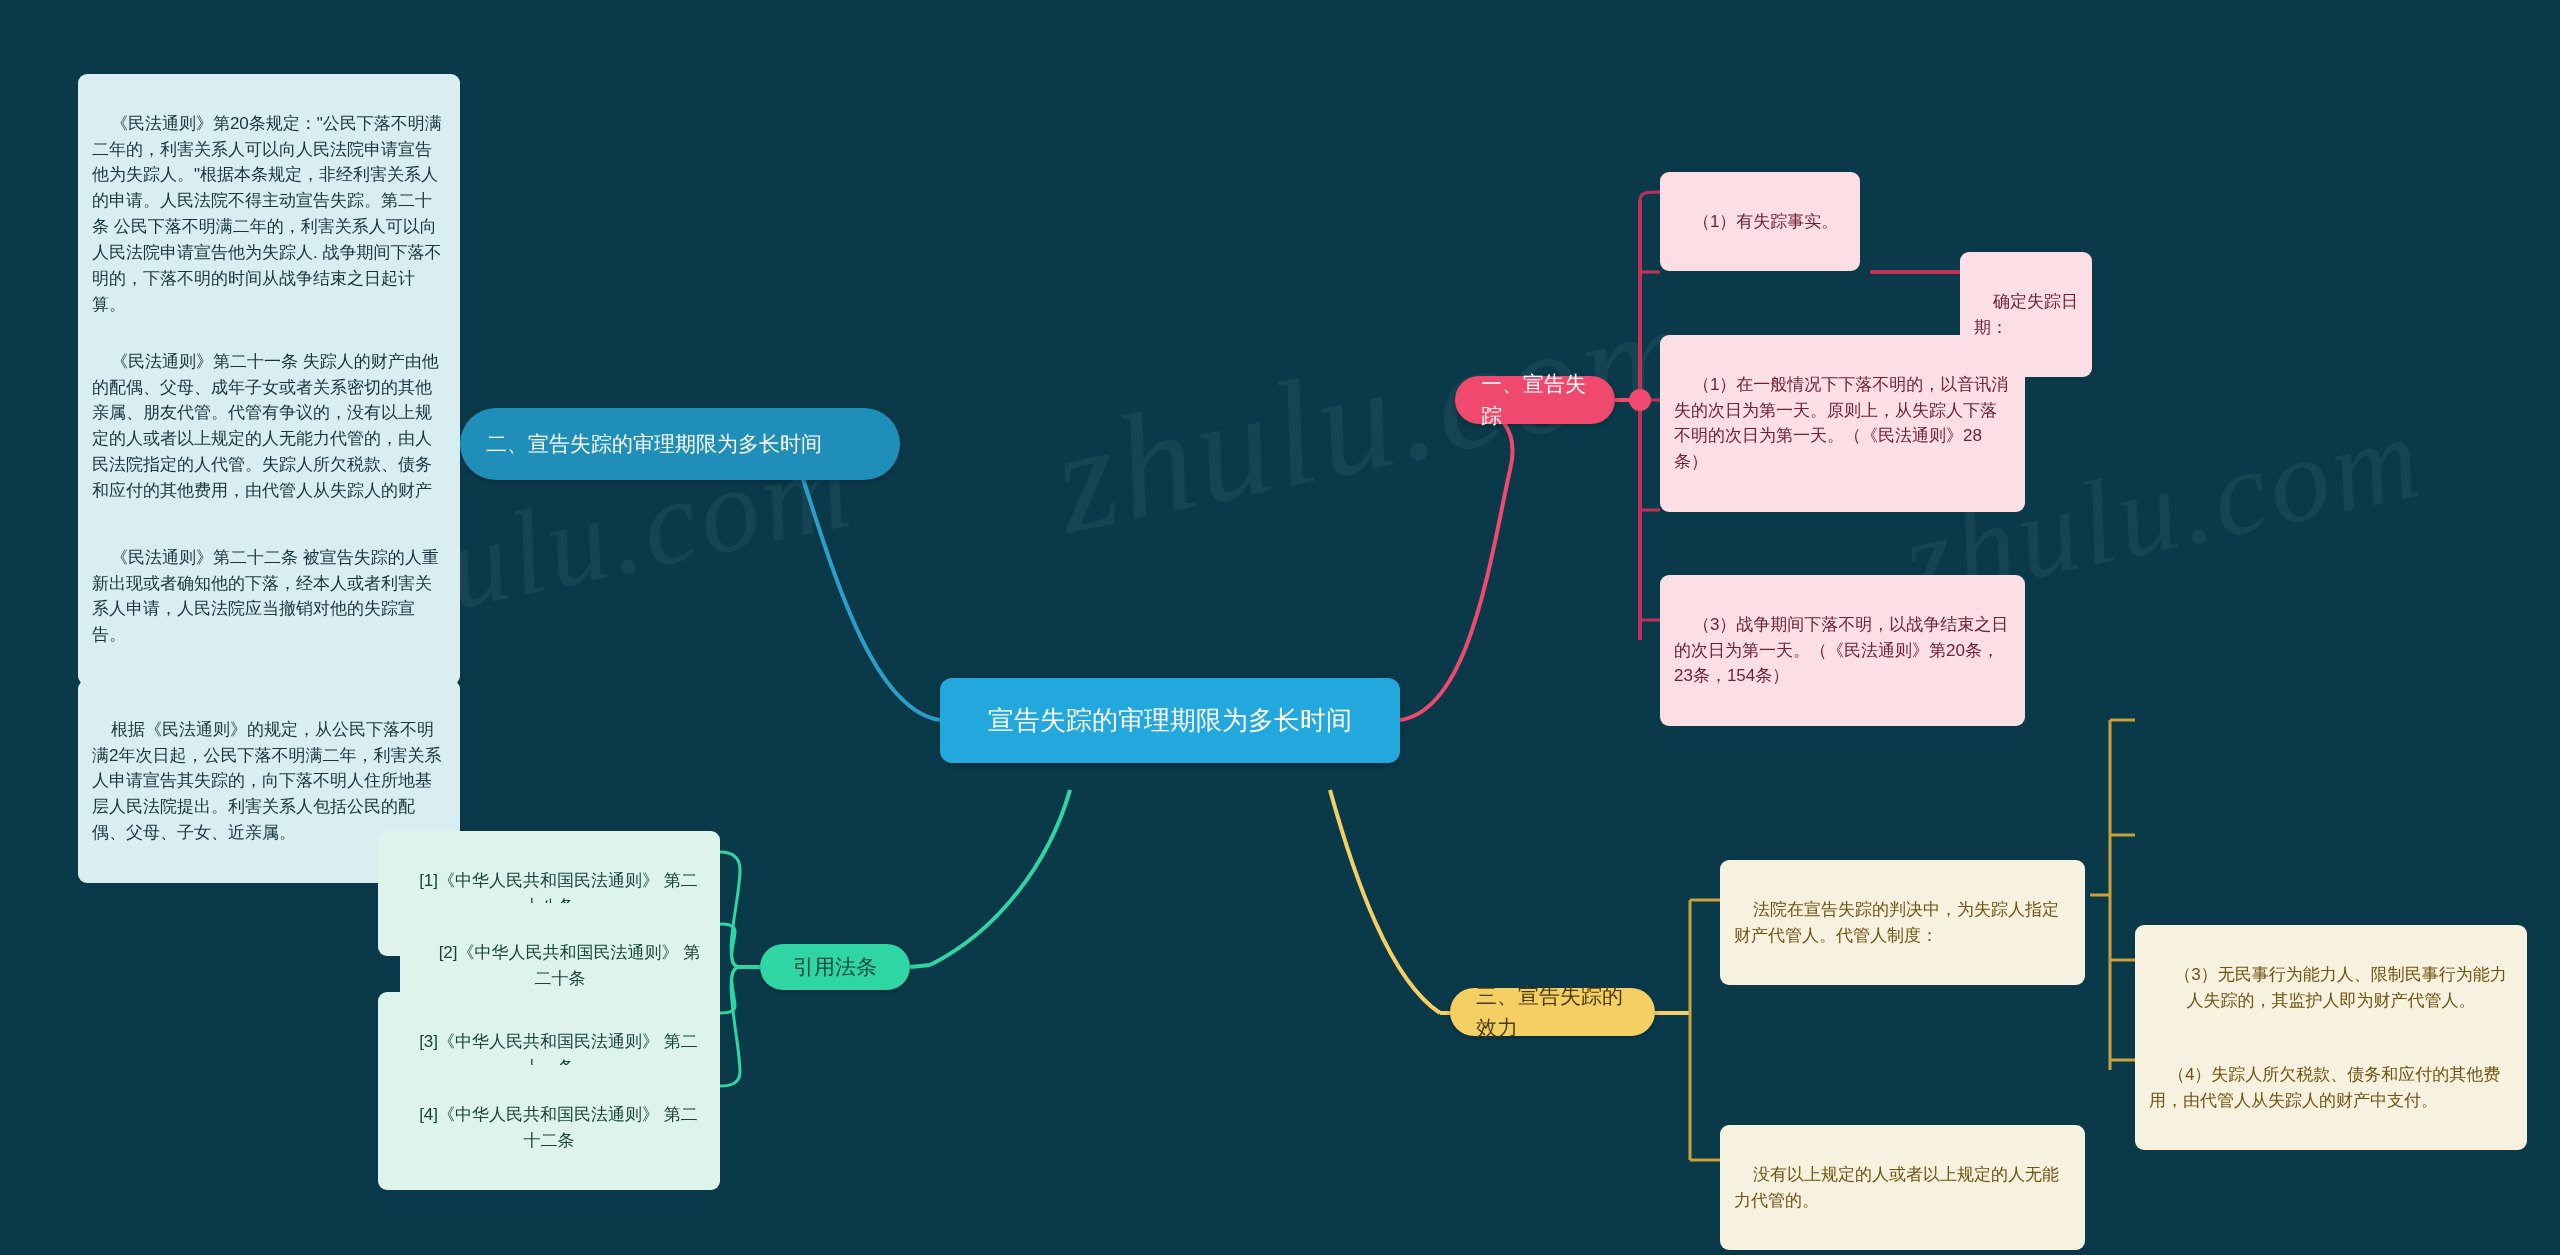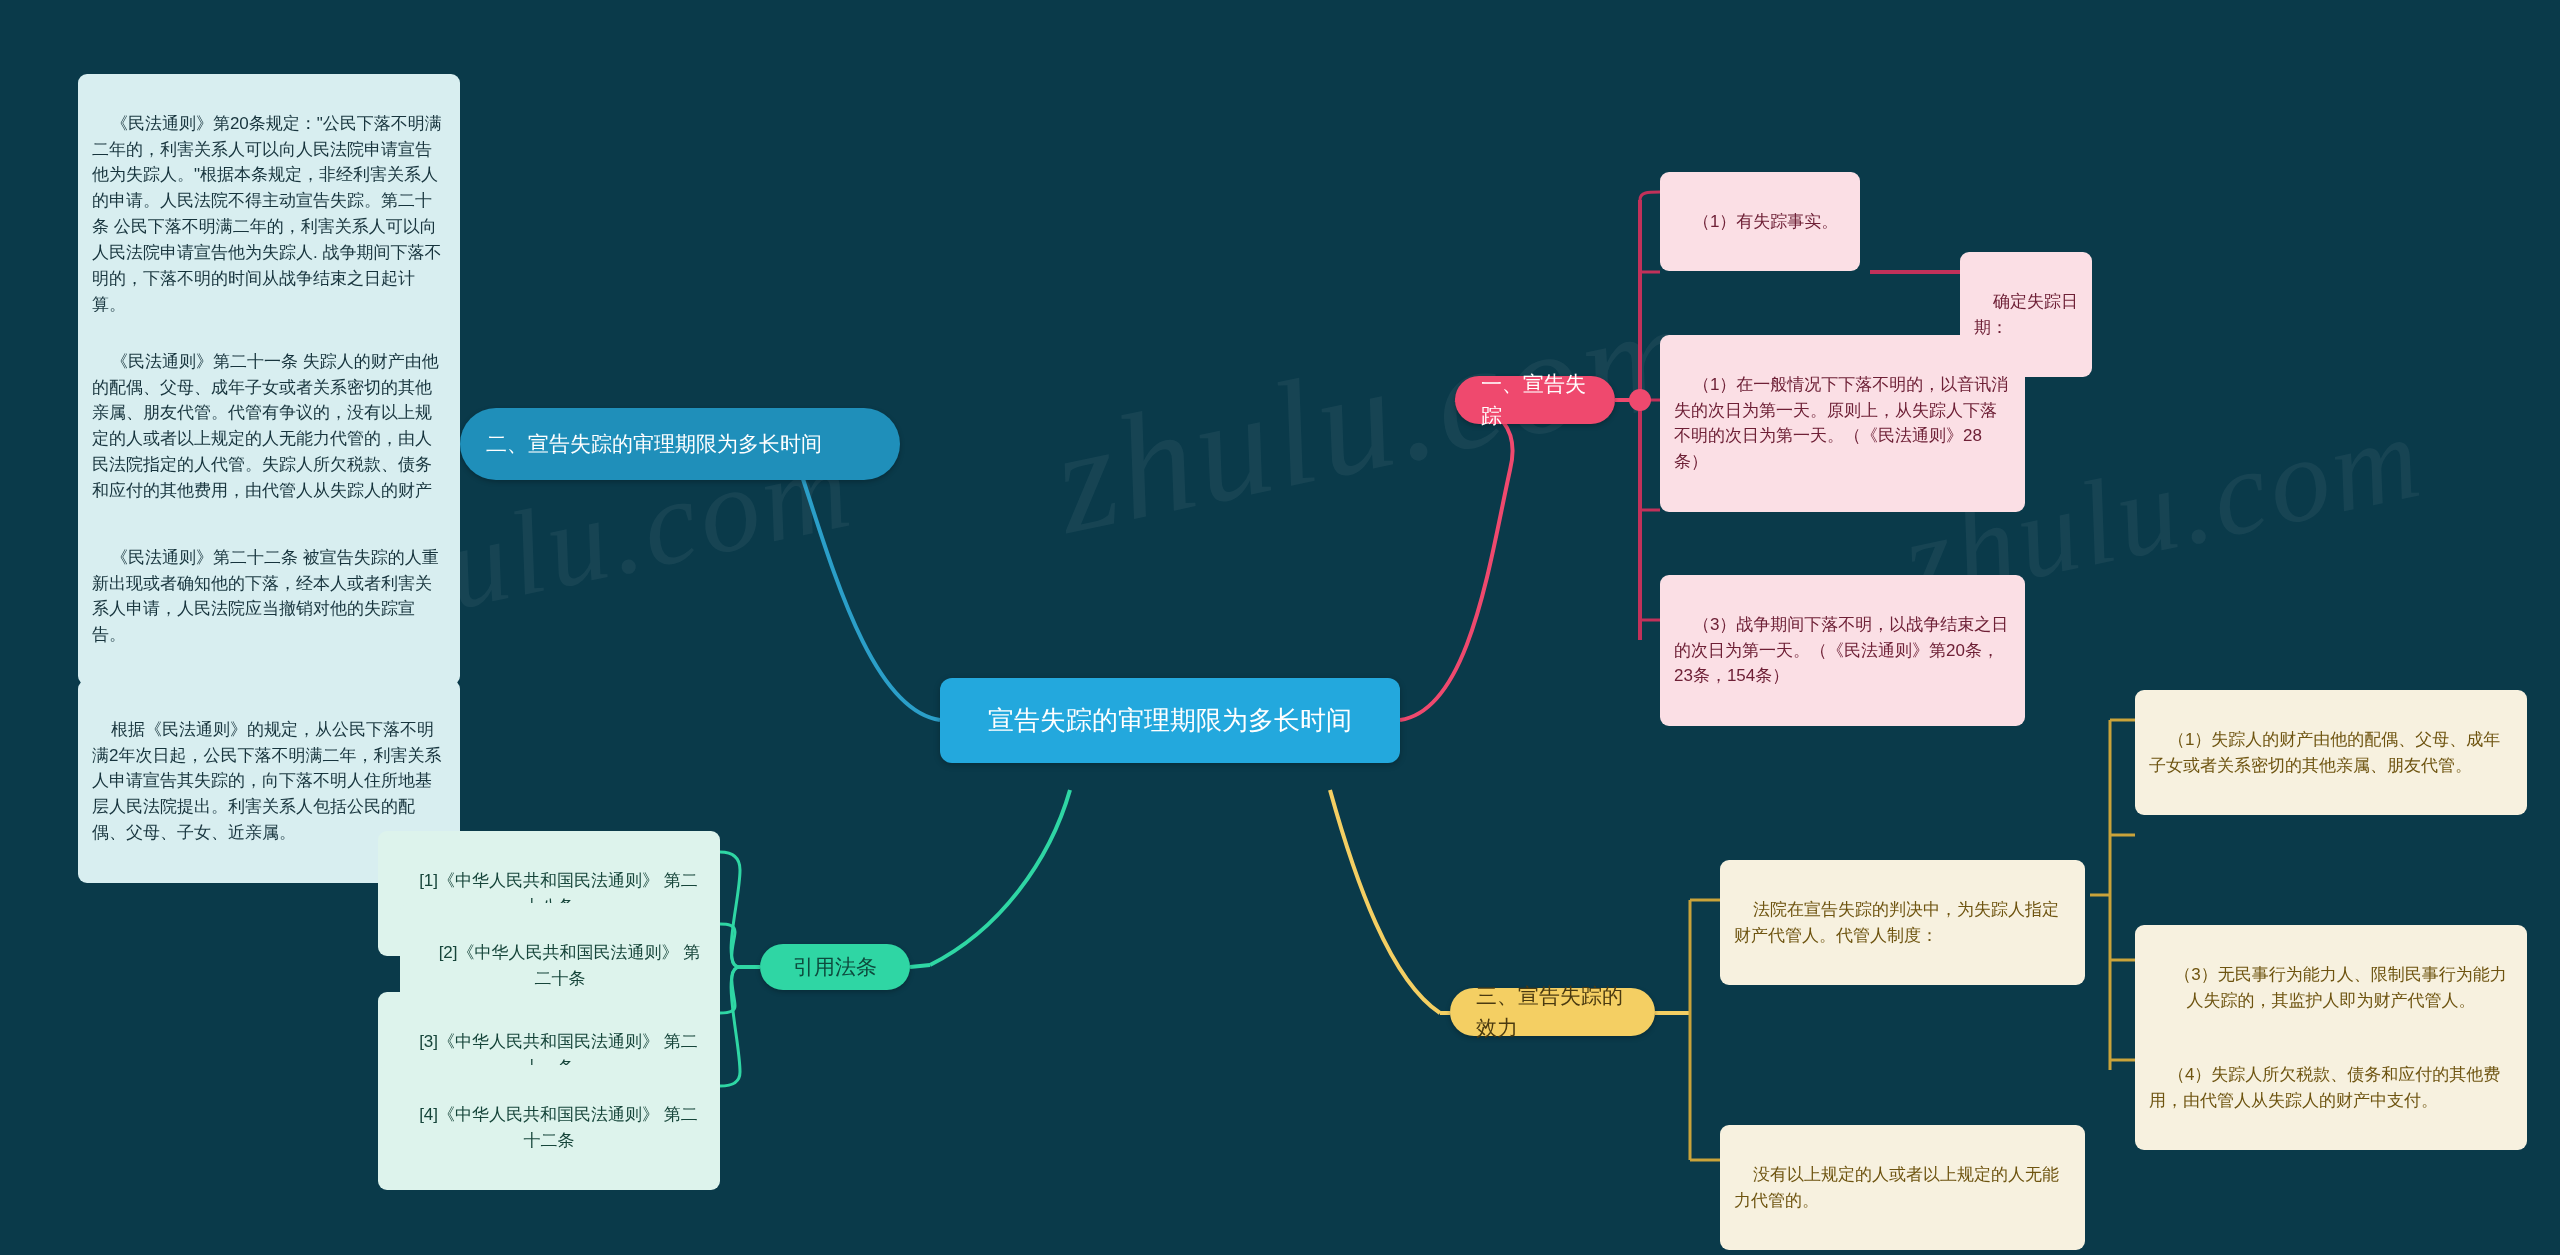--- a/index.html
+++ b/index.html
@@ -200,23 +200,20 @@
   </div>
 
   <div class="node leaf leaf-yellow" style="left:1720px; top:860px; width:365px;">
     <span>法院在宣告失踪的判决中，为失踪人指定财产代管人。代管人制度：</span>
   </div>
 
   <div class="node leaf leaf-yellow" style="left:1720px; top:1125px; width:365px;">
     <span>没有以上规定的人或者以上规定的人无能力代管的。</span>
   </div>
 
-  <div class="node leaf leaf-yellow" style="left:2135px; top:690px; width:392px;">
-    <span>（1）失踪人的财产由他的配偶、父母、成年子女或者关系密切的其他亲属、朋友代管。</span>
-  </div>
 
 
   <div class="node leaf leaf-yellow" style="left:2135px; top:925px; width:392px;text-align:center;">
     <span>（3）无民事行为能力人、限制民事行为能力人失踪的，其监护人即为财产代管人。</span>
   </div>
 
   <div class="node leaf leaf-yellow" style="left:2135px; top:1025px; width:392px;">
     <span>（4）失踪人所欠税款、债务和应付的其他费用，由代管人从失踪人的财产中支付。</span>
   </div>
 

